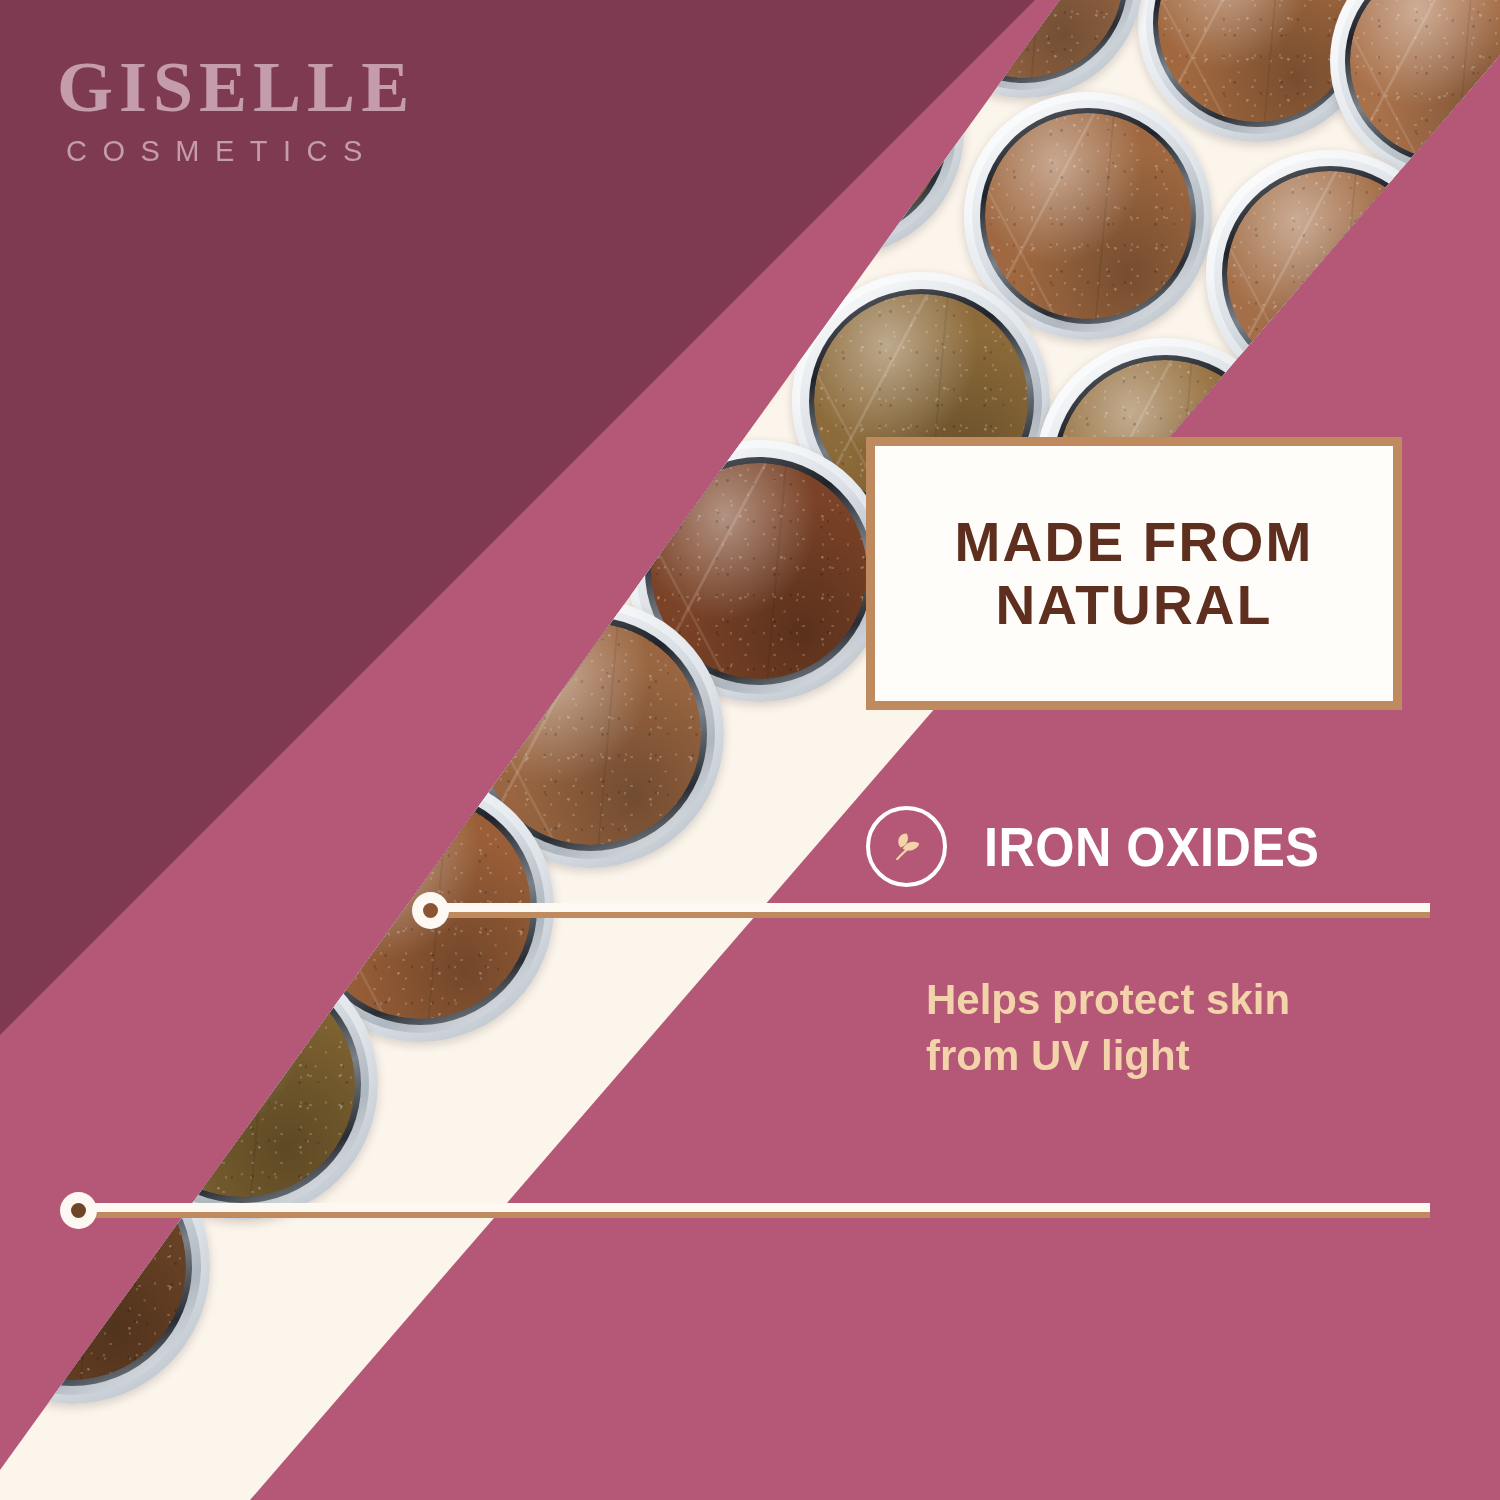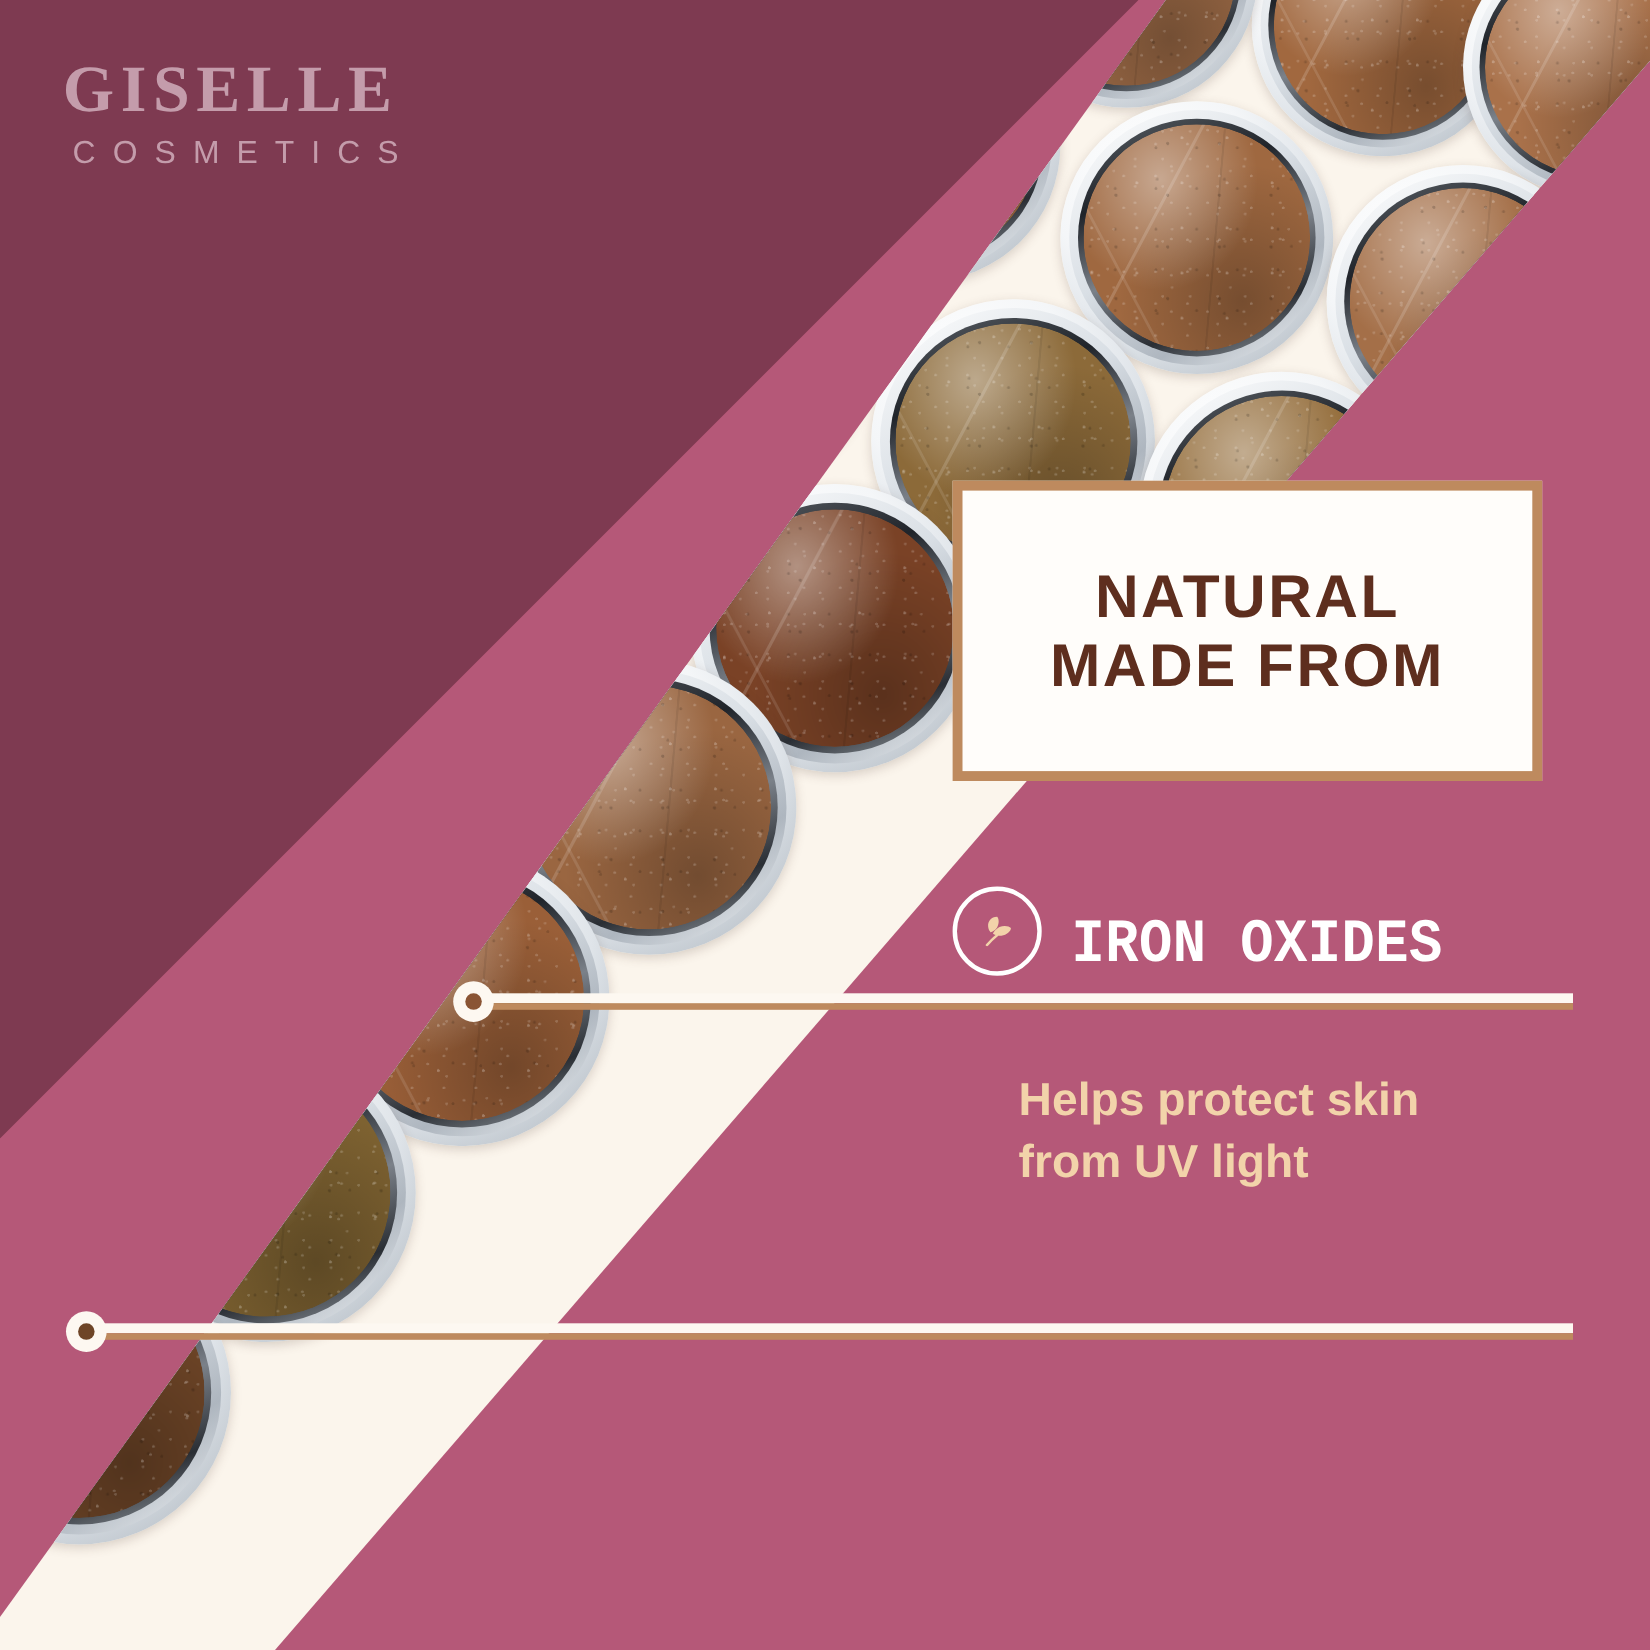--- a/index.html
+++ b/index.html
@@ -78,21 +78,21 @@
     background:
       linear-gradient(118deg, transparent 0 34%, rgba(255,255,255,.30) 34.3% 35%, transparent 35.3% 100%),
       linear-gradient(62deg,  transparent 0 22%, rgba(255,255,255,.22) 22.3% 22.9%, transparent 23.2% 100%),
       linear-gradient(95deg,  transparent 0 57%, rgba(0,0,0,.14) 57.2% 57.8%, transparent 58.1% 100%);
   }
 
   
   .logo{position:absolute;left:57px;top:52px;}
   .logo-word{
     font-family:"Liberation Serif","DejaVu Serif",serif;
-    font-size:60px;font-weight:700;letter-spacing:6px;
+    font-size:72px;font-weight:700;letter-spacing:6px;
     color:#C49CAB;line-height:.98;
   }
   .logo-sub{
     font-family:"Liberation Sans",sans-serif;
     font-size:29px;font-weight:400;letter-spacing:15.5px;
     color:#C49CAB;margin-top:12px;margin-left:9px;
   }
 
   
   .headline-box{
@@ -104,21 +104,21 @@
   }
   .headline-txt{
     color:#5E2E1E;
     font-size:55px;font-weight:700;line-height:1.13;
     letter-spacing:2.2px;text-align:center;
     text-transform:uppercase;
   }
 
   
   .ingredient{position:absolute;left:866px;width:570px;}
-  .ing-head{display:flex;align-items:flex-end;gap:27px;font-family:Liberation Mono, monospace;}
+  .ing-head{display:flex;align-items:center;gap:37px;}
   .ing-circle{
     width:73px;height:73px;border-radius:50%;
     border:4px solid #FFFFFF;
     flex:0 0 auto;
     display:flex;align-items:center;justify-content:center;
   }
   .ing-circle svg{display:block;}
   .ing-title{
     color:#FFFFFF;font-size:56px;font-weight:700;
     letter-spacing:.5px;line-height:1;
@@ -285,22 +285,22 @@
       </div>
     </div>
 
   <div class="logo">
     <div class="logo-word">GISELLE</div>
     <div class="logo-sub">COSMETICS</div>
   </div>
 
   <div class="headline-box">
     <div class="headline-txt">
+      <div>MADE FROM</div>
       <div>NATURAL</div>
-      <div>MADE FROM</div>
     </div>
   </div>
 
   <div class="ingredient" style="top:806px;">
     <div class="ing-head">
       <div class="ing-circle">
         <svg width="42" height="42" viewBox="0 0 42 42" aria-hidden="true">
           <path d="M20.5 7.5c-5.6 0-8.6 4.2-8.2 8.8.3 3.3 2.2 5.2 2.2 5.2s4.1-1.1 6.1-4.6c2-3.5 1.5-7.8-.1-9.4z" fill="#F2D3AA"></path>
           <path d="M33 17.6c-1.6-1.8-6.4-2.7-10.4-.8-4 1.9-5.9 6-5.9 6s3.6 2.3 7.7 1.8c4.7-.6 8.8-4.2 8.6-7z" fill="#F2D3AA"></path>
           <path d="M10.4 33.8c.5.5 1.3.5 1.8 0 2.6-2.8 5.2-5.7 8.9-8.7.5-.4.5-1.1.1-1.6-.4-.4-1.1-.4-1.6 0-3.9 3.1-6.6 6.2-9.2 9-.5.4-.5 1.2 0 1.3z" fill="#F2D3AA"></path>

